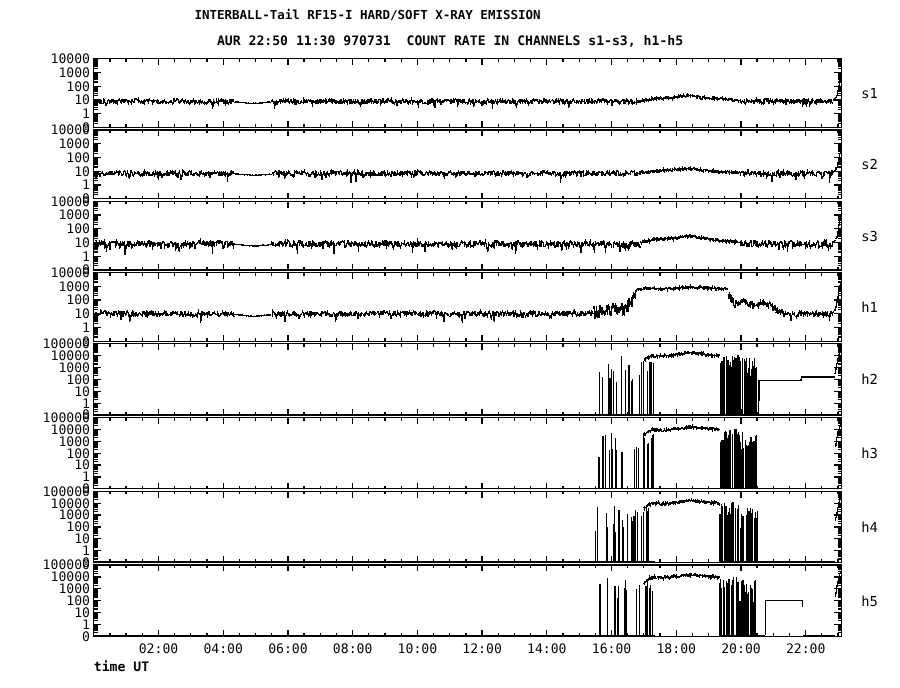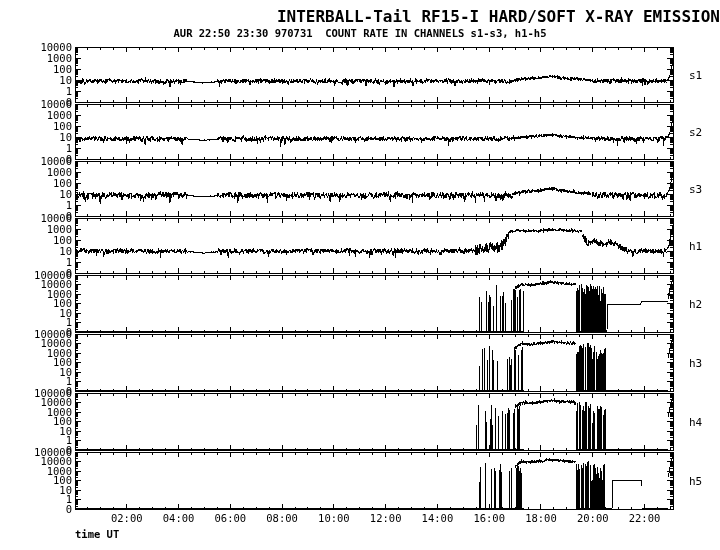--- a/index.html
+++ b/index.html
@@ -1,32 +1,32 @@
 <!DOCTYPE html>
 <html><head>
 <meta charset="utf-8">
 <style>
   html,body{margin:0;padding:0;background:#fff;}
   .page{position:relative;width:720px;height:550px;background:#fff;color:#000;
         font-family:"DejaVu Sans Mono",monospace;overflow:hidden;}
-  .title{position:absolute;top:7px;left:0;width:720px;text-align:right;
-         font-size:16px;font-weight:bold;white-space:pre;}
+  .title{position:absolute;top:7px;left:0;width:588px;text-align:center;
+         font-size:10px;font-weight:bold;white-space:pre;}
   .subtitle{position:absolute;top:27px;left:0;width:720px;text-align:center;
          font-size:10.5px;font-weight:bold;white-space:pre;}
   .xlabel{position:absolute;top:528px;left:75px;width:598px;
          font-size:10.5px;font-weight:bold;}
   #plot-svg{position:absolute;top:0;left:0;}
   text{fill:#000;font-family:"DejaVu Sans Mono",monospace;}
 </style>
 </head>
 <body>
 
 <div class="page">
   <div class="title">INTERBALL-Tail RF15-I HARD/SOFT X-RAY EMISSION</div>
-  <div class="subtitle">AUR 22:50 23:30 970731  COUNT RATE IN CHANNELS s1-s3, h1-h5</div>
+  <div class="subtitle">AUR 22:50 11:30 970731  COUNT RATE IN CHANNELS s1-s3, h1-h5</div>
   <svg id="plot-svg" width="720" height="550">
       <g shape-rendering="crispEdges">
         <rect x="75" y="47" width="598" height="55" fill="none" stroke="#000000" stroke-width="1"></rect>
         <text x="72" y="50.5" text-anchor="end" font-size="10.5px">10000</text>
         <line x1="75" y1="58" x2="81" y2="58" stroke="#000000"></line>
         <line x1="667" y1="58" x2="673" y2="58" stroke="#000000"></line>
         <text x="72" y="61.5" text-anchor="end" font-size="10.5px">1000</text>
         <line x1="75" y1="69" x2="81" y2="69" stroke="#000000"></line>
         <line x1="667" y1="69" x2="673" y2="69" stroke="#000000"></line>
         <text x="72" y="72.5" text-anchor="end" font-size="10.5px">100</text>

